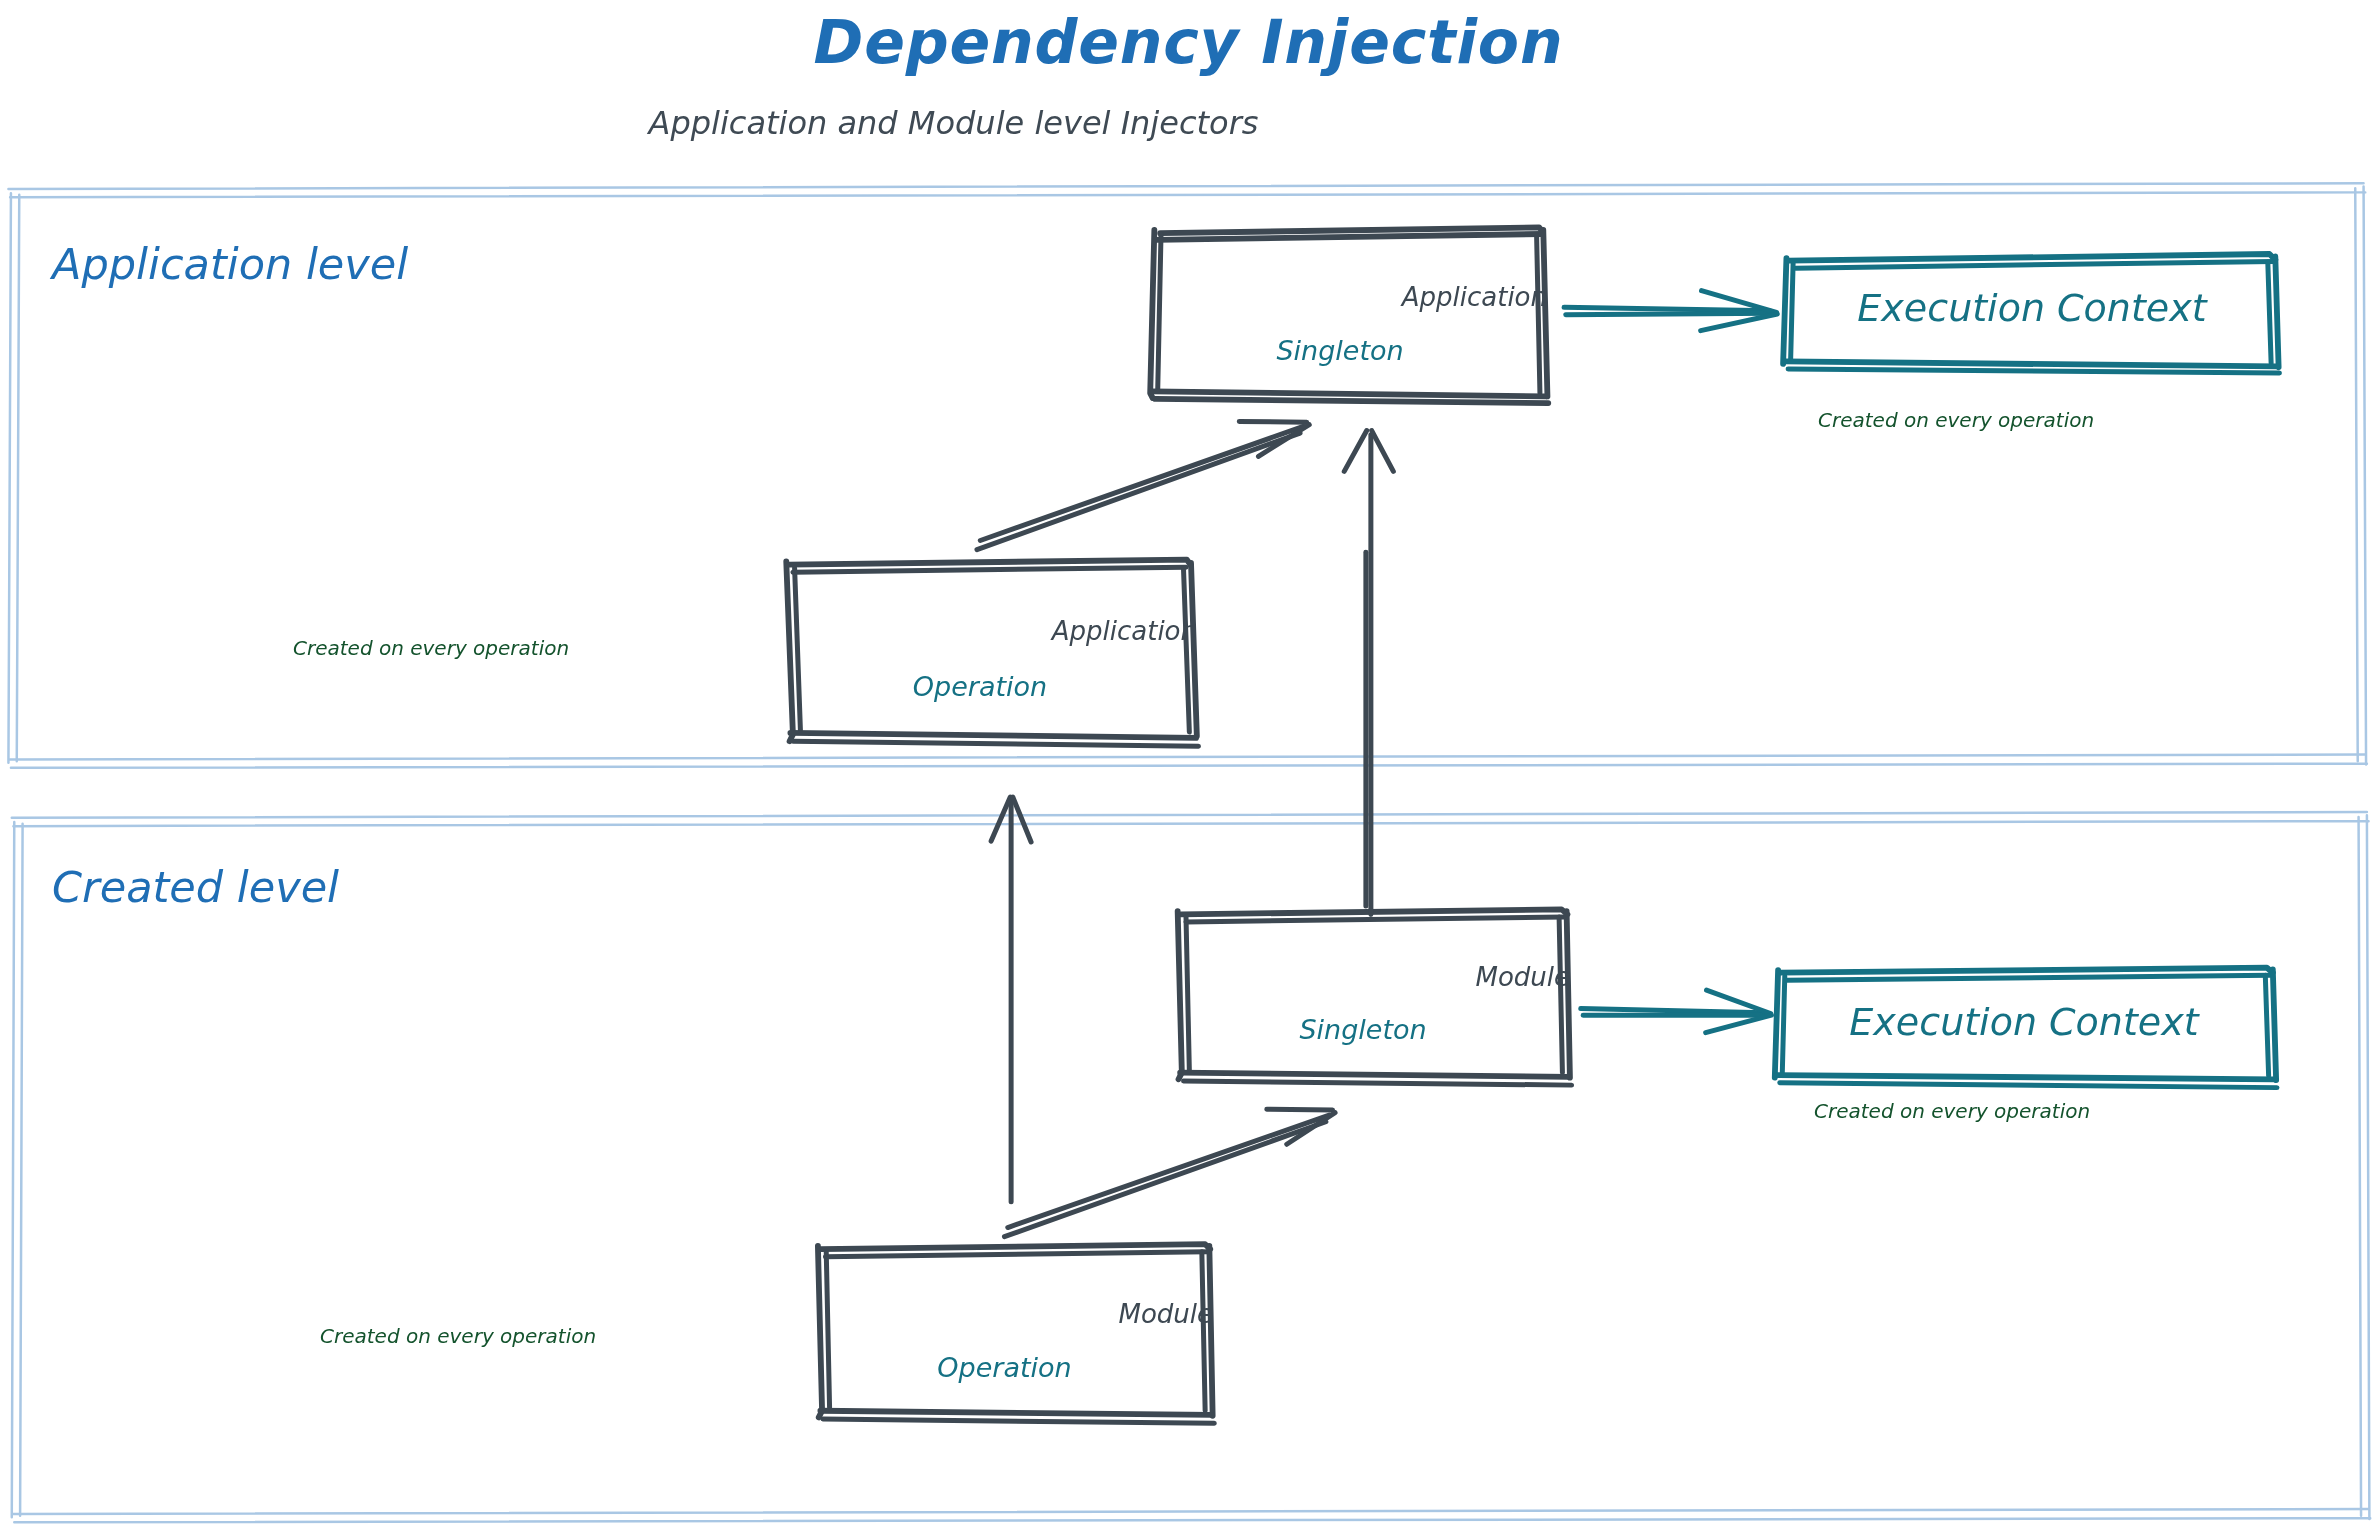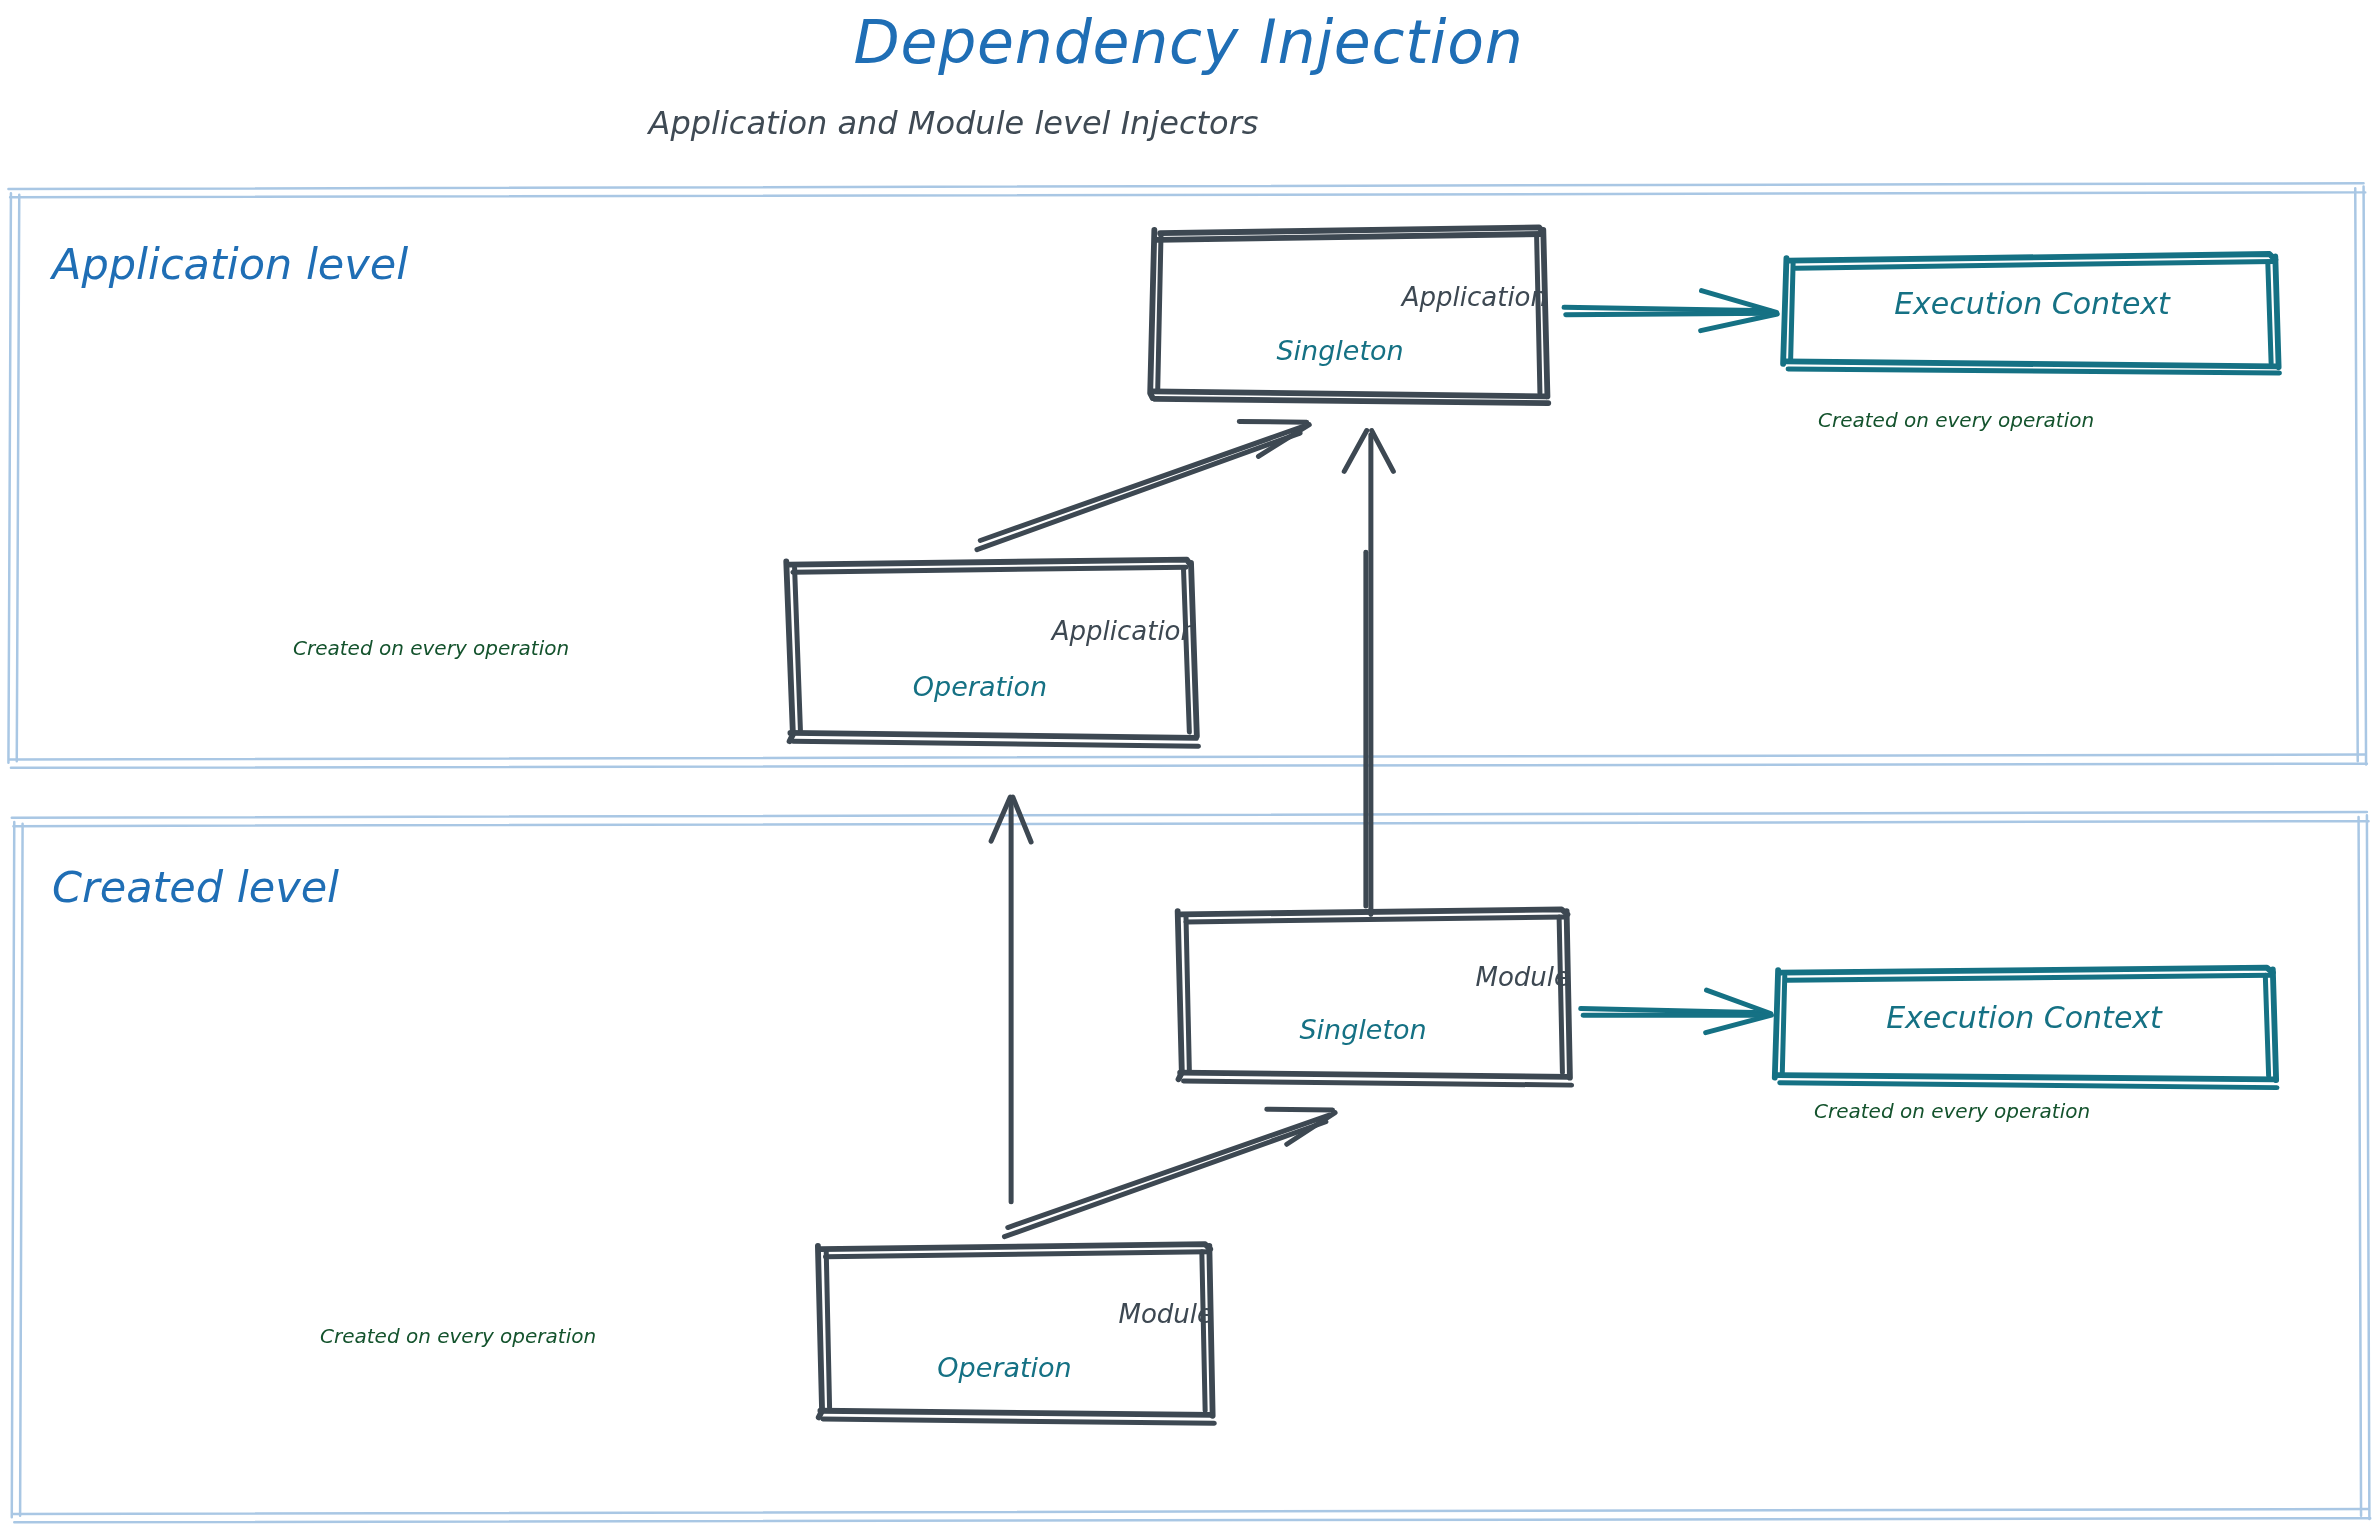--- a/index.html
+++ b/index.html
@@ -33,21 +33,21 @@
   
   .title {
     left: 0; right: 0;
     top: 11.7px;
     width: 2377px;
     text-align: center;
     font-size: 60px;
     color: #1f6eb5;
     letter-spacing: 0.8px;
     font-style: italic;
-    font-weight: 400;
+    font-weight: 700;
   }
   .subtitle {
     left: 0; right: 0;
     top: 107px;
     width: 1907px;
     text-align: center;
     font-size: 32px;
     color: #3f4a54;
     font-style: italic;
   }
@@ -64,21 +64,21 @@
     font-style: italic;
     text-align: right;
   }
   .box-scope {
     font-size: 27px;
     color: #157184;
     font-style: italic;
     text-align: center;
   }
   .ec-title {
-    font-size: 30px;
+    font-size: 38px;
     color: #157184;
     font-style: italic;
     text-align: center;
   }
   .note {
     font-size: 20px;
     color: #14532d;
     font-style: italic;
   }
   .box-wrap { position: absolute; }

